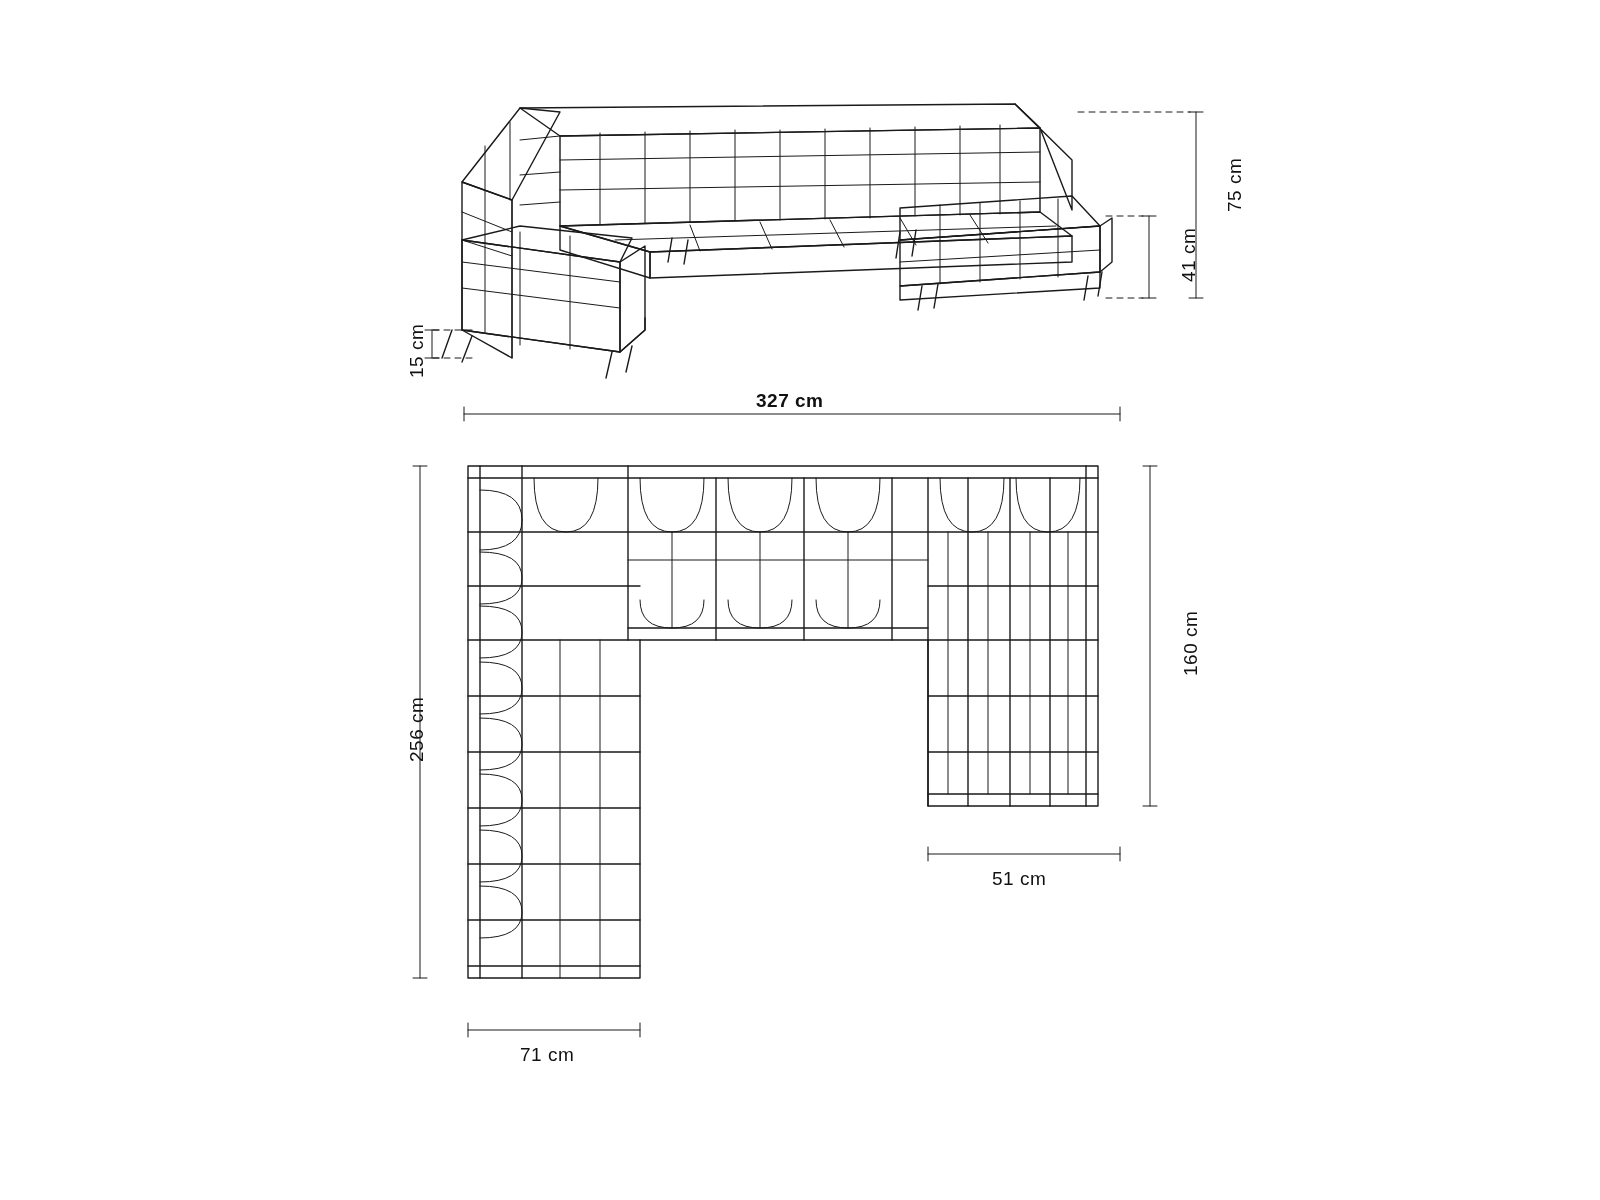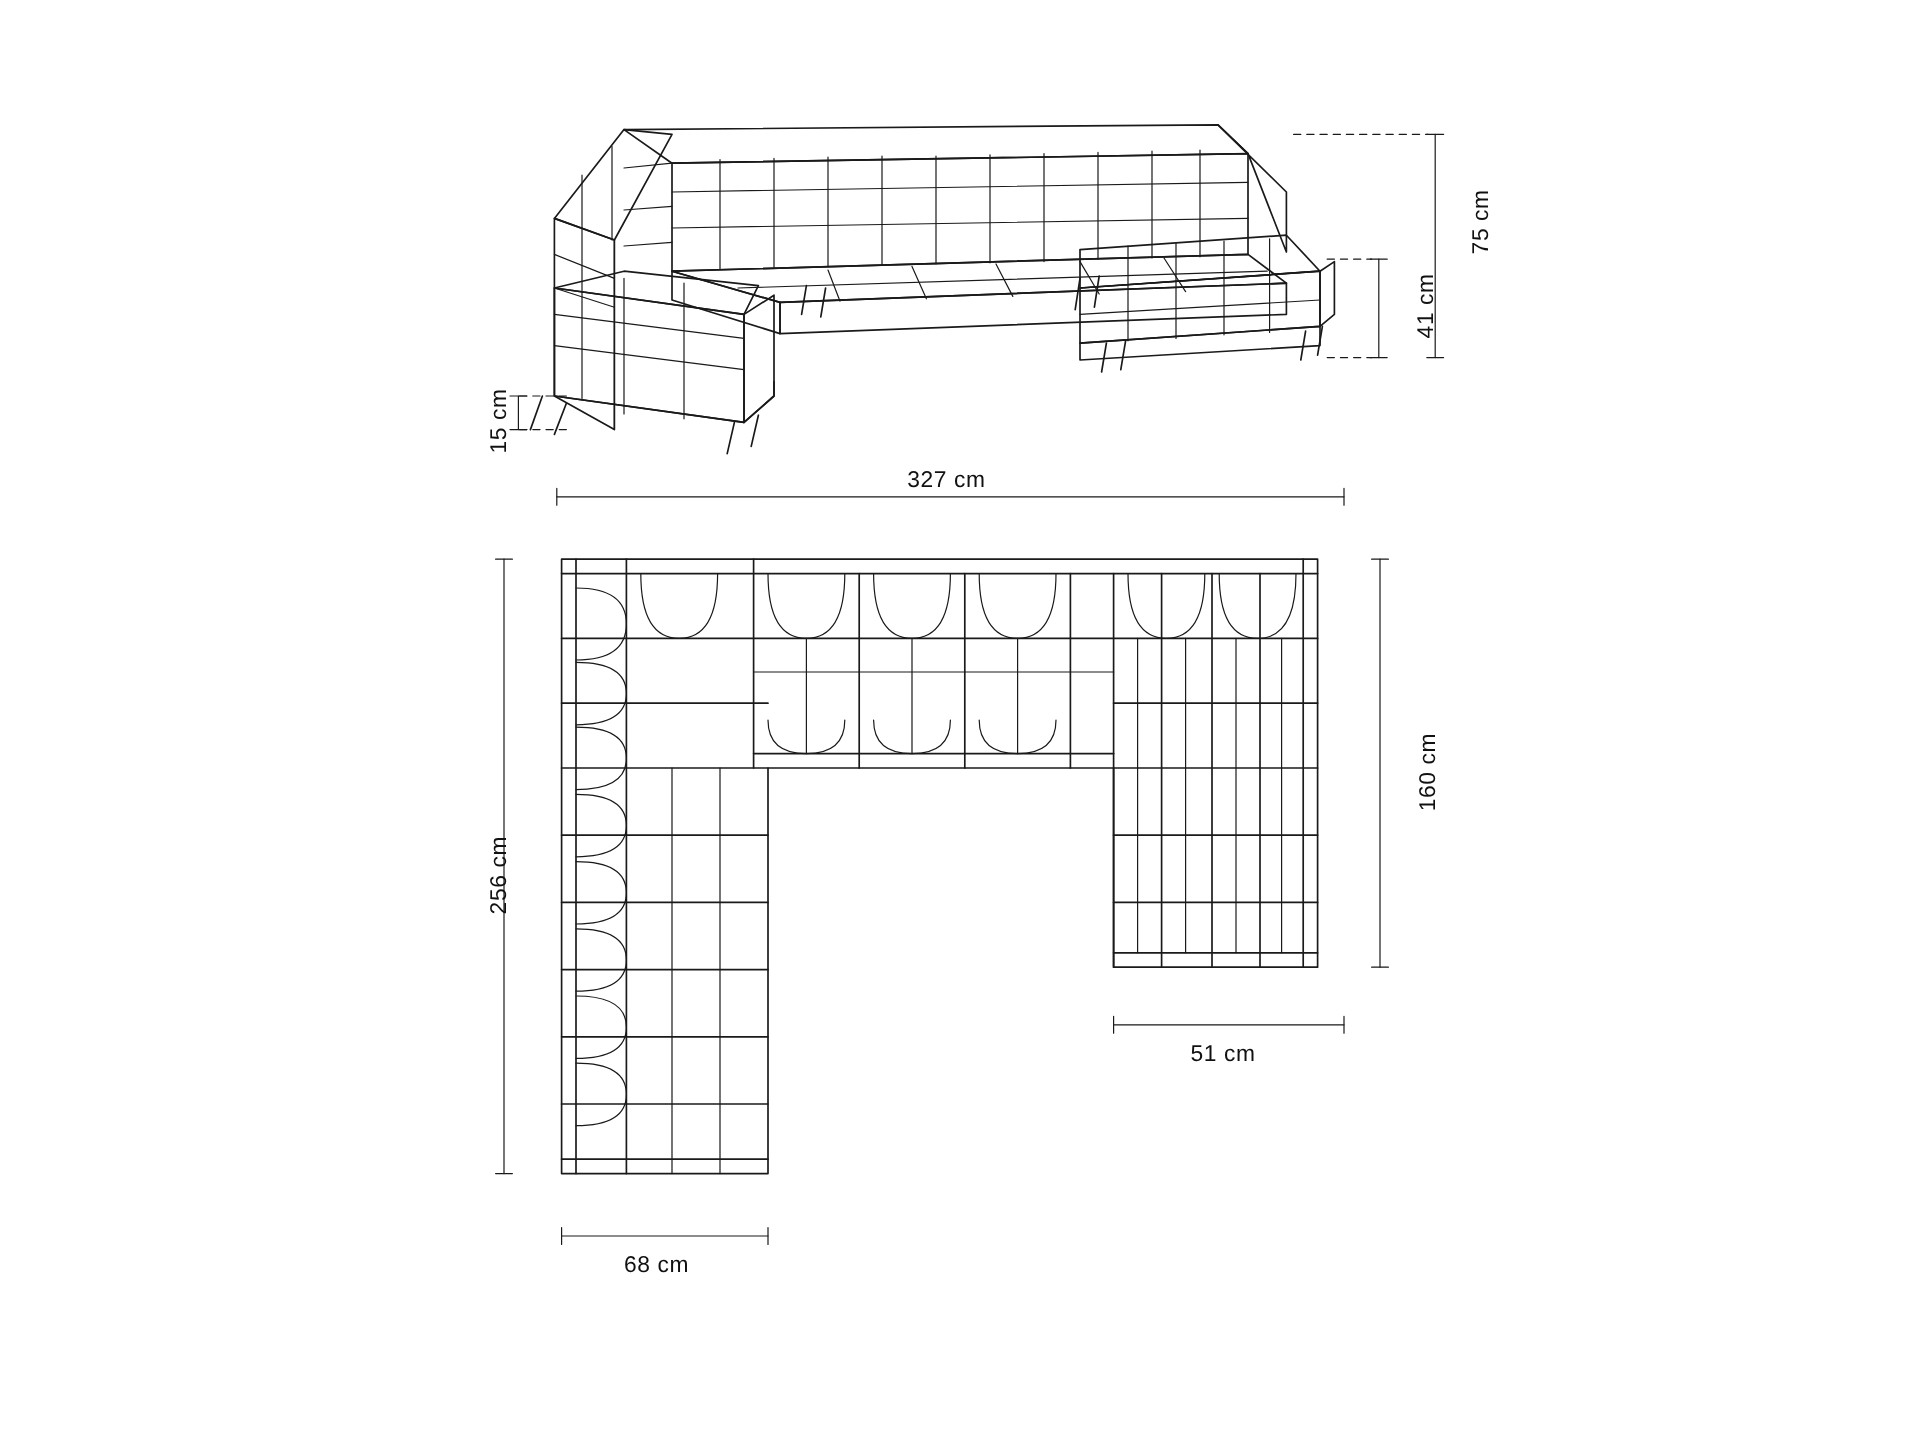--- a/index.html
+++ b/index.html
@@ -223,23 +223,23 @@
 
     </g>
   </svg>
 
   <div class="dim-label rot" style="left:1224px; top:212px;">75 cm</div>
 
   <div class="dim-label rot" style="left:1178px; top:282px;">41 cm</div>
 
   <div class="dim-label rot" style="left:406px; top:378px;">15 cm</div>
 
-  <div class="dim-label" style="left:756px; top:390px;">327 cm</div>
+  <div class="dim-label" style="left:756px; top:390px;font-weight:bold;">327 cm</div>
 
   <div class="dim-label rot" style="left:406px; top:762px;">256 cm</div>
 
   <div class="dim-label rot" style="left:1180px; top:676px;">160 cm</div>
 
   <div class="dim-label" style="left:992px; top:868px;">51 cm</div>
 
-  <div class="dim-label" style="left:520px; top:1044px;">68 cm</div>
+  <div class="dim-label" style="left:520px; top:1044px;">71 cm</div>
 
 </div>
 
 </body></html>

